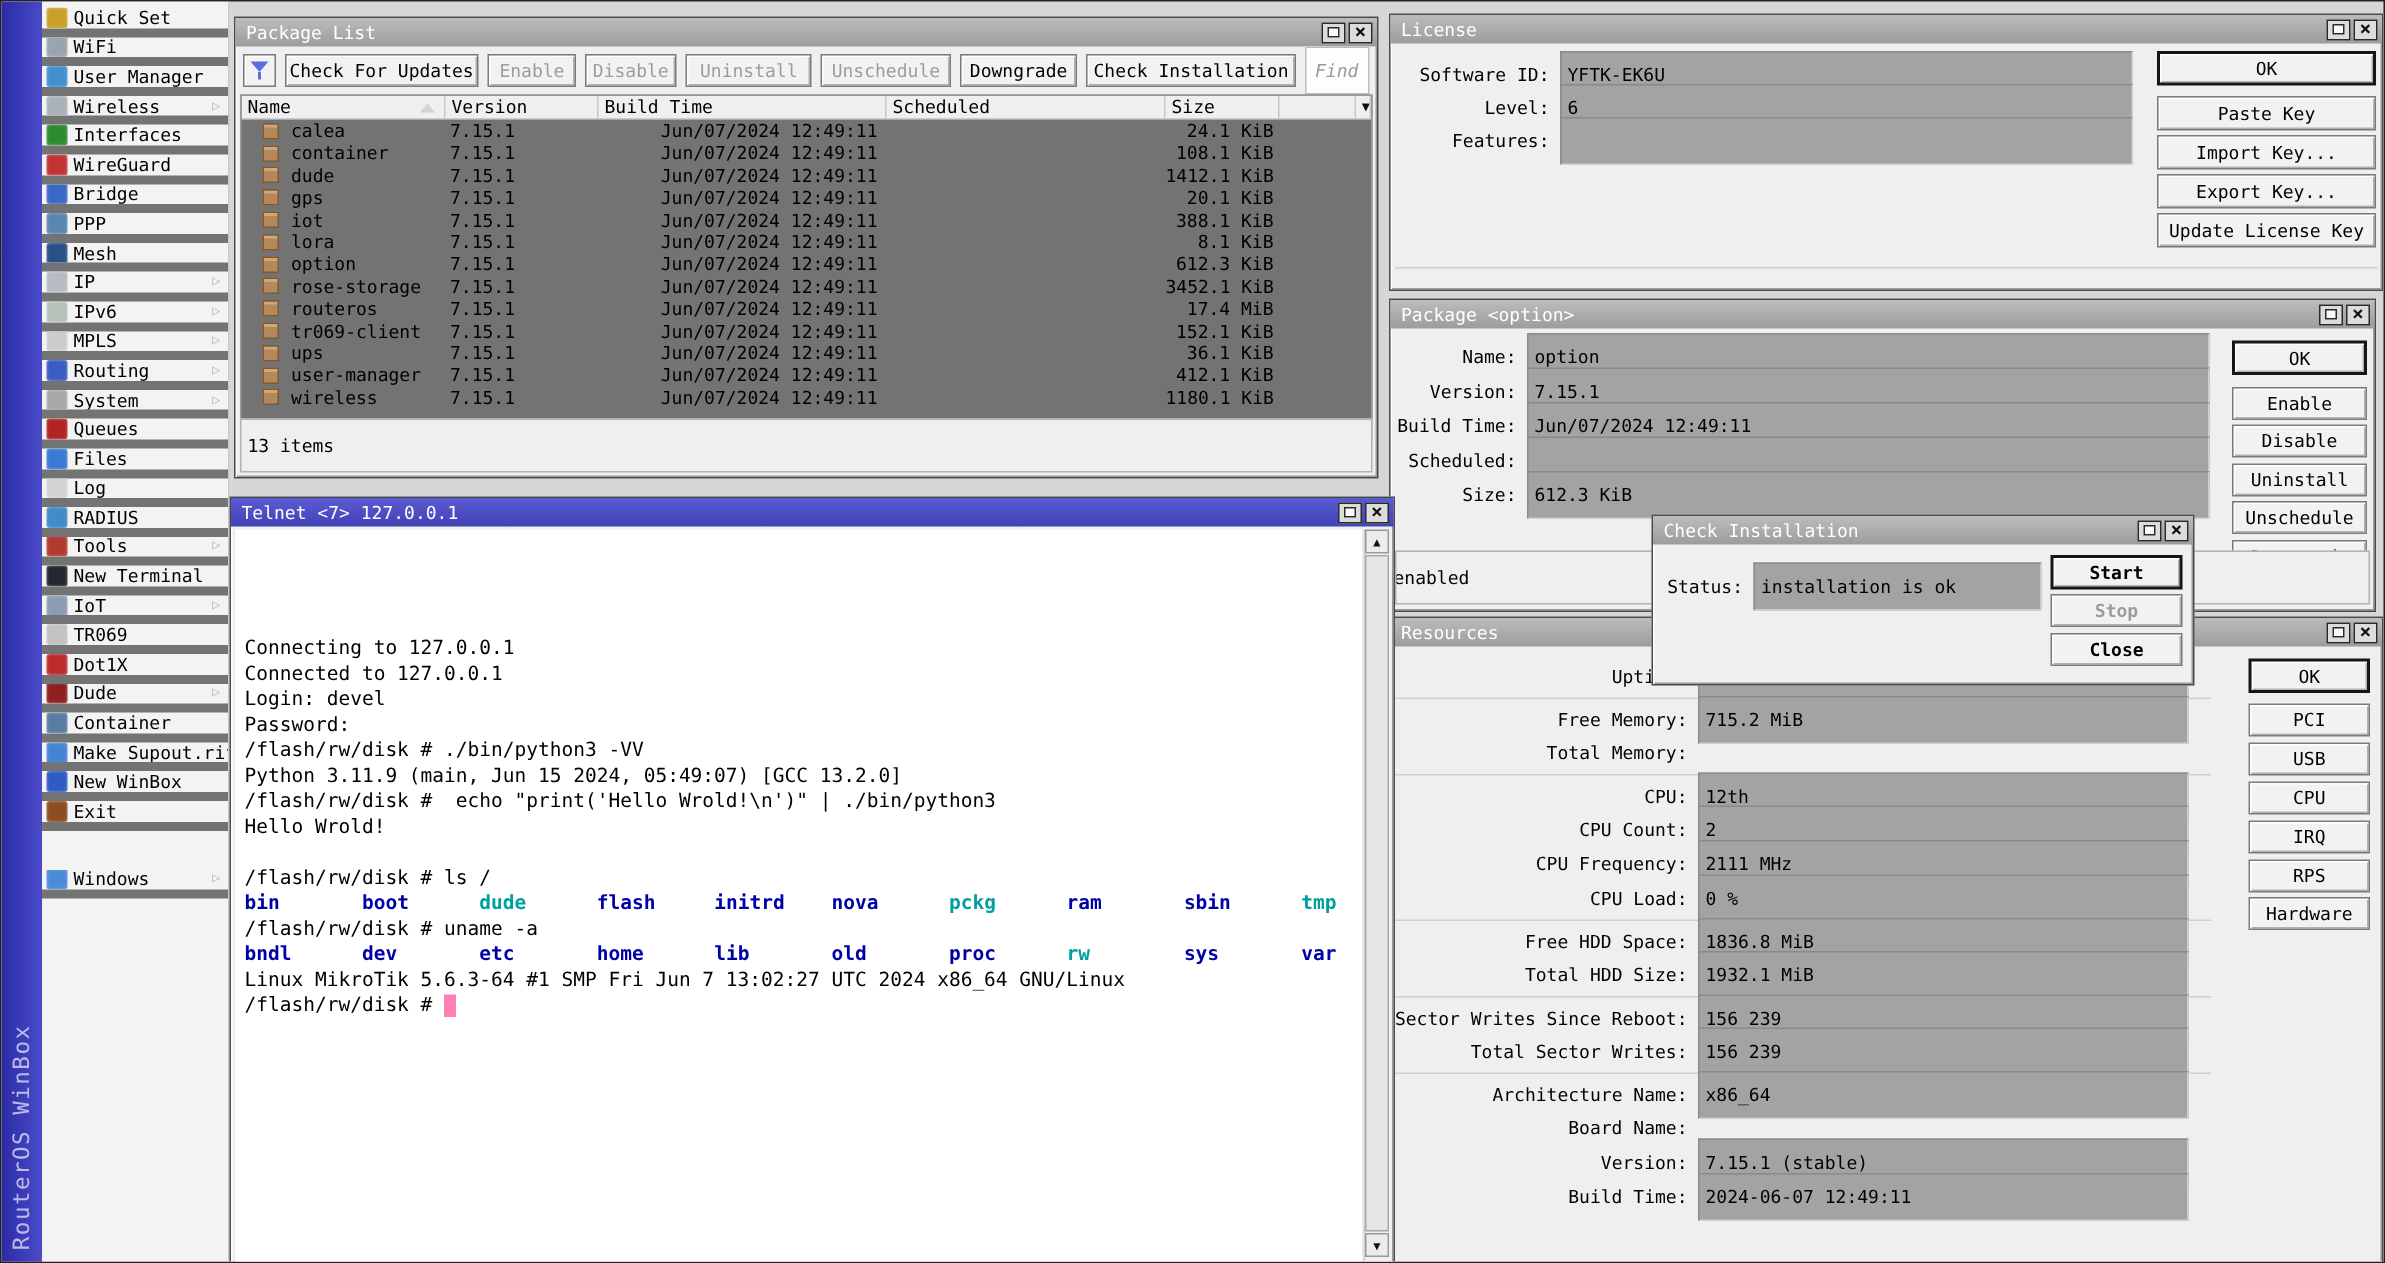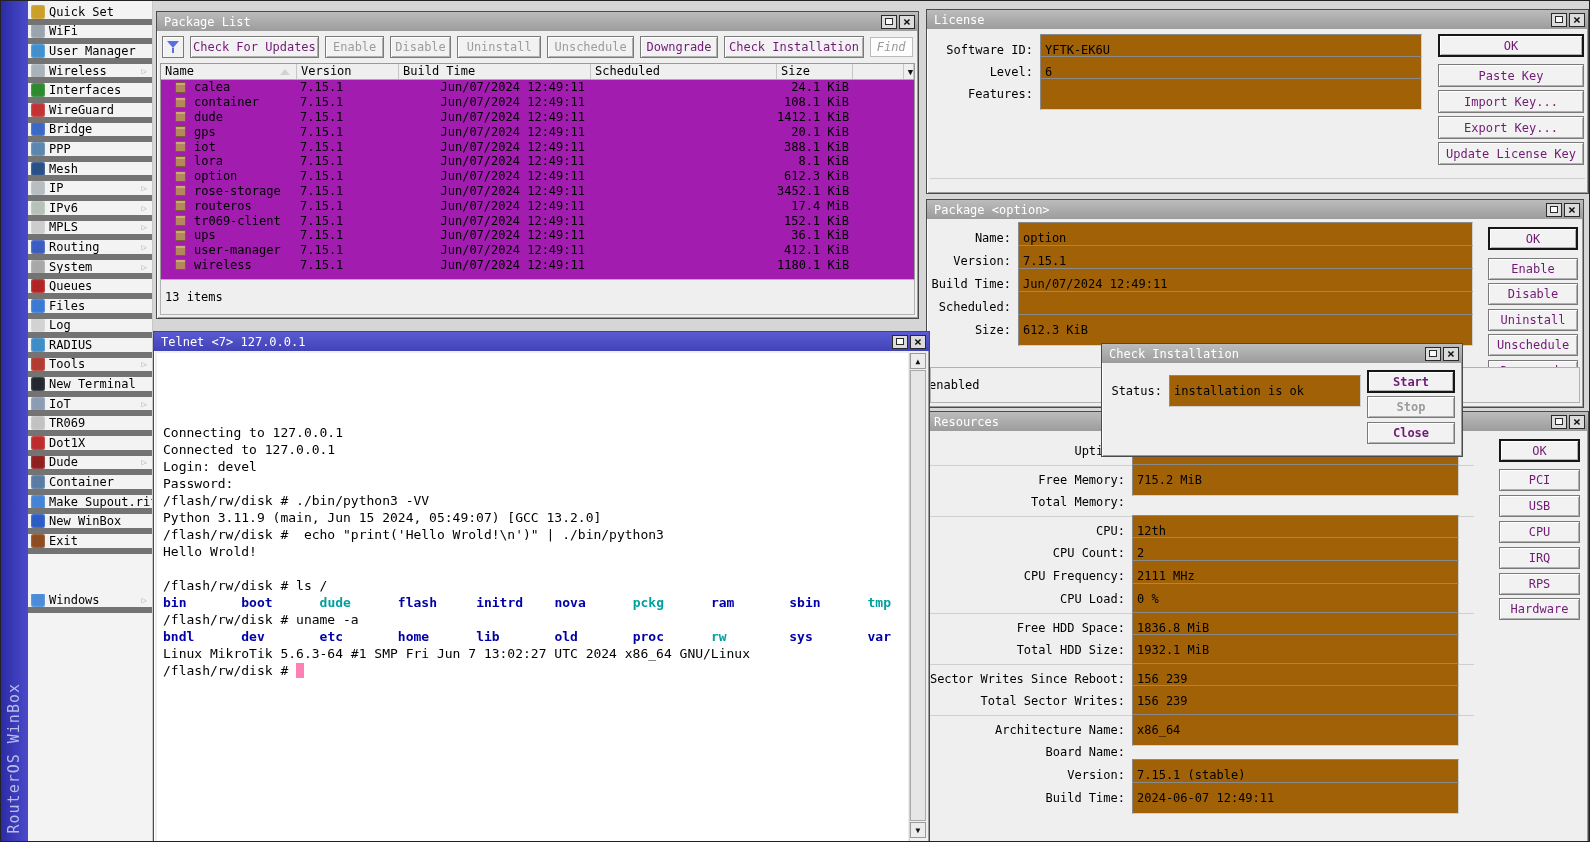--- a/index.html
+++ b/index.html
@@ -15,21 +15,21 @@
   .brand-strip { position:absolute; left:0; top:0; width:27px; height:842px;
     background:linear-gradient(90deg,#2b2ba6,#4b4bca); }
   .brand-text { position:absolute; left:4px; bottom:10px; writing-mode:vertical-rl;
     transform:rotate(180deg); color:#b9bce9; font-size:15px; letter-spacing:1px; white-space:nowrap; }
 
   
   .sidebar { position:absolute; left:27px; top:0; width:125px; height:842px;
     background:#f3f3f3; border-right:1px solid #c8c8c8; padding-top:4px; }
   .menu-item { height:19.6px; display:flex; align-items:center; padding-left:3px;
     border-bottom:6px solid #737373; position:relative; overflow:hidden; white-space:nowrap; }
-  .menu-item.gap-before { margin-top:40px; }
+  .menu-item.gap-before { margin-top:26px; }
   .menu-item .micon { width:14px; height:14px; margin-right:4px; border-radius:2px; flex:0 0 14px;
     box-shadow: inset 0 0 2px rgba(255,255,255,.5); }
   .menu-item.has-arrow::after { content:"▷"; position:absolute; right:5px; color:#b4b4b4; font-size:9px; }
   .ic-quick-set{background:#caa028;} .ic-wifi{background:#9aa4ae;} .ic-user-manager{background:#4090d0;}
   .ic-wireless{background:#a8b2b8;} .ic-interfaces{background:#2d8a2d;} .ic-wireguard{background:#c23434;}
   .ic-bridge{background:#3a68c4;} .ic-ppp{background:#5a86b0;} .ic-mesh{background:#2a5088;}
   .ic-ip{background:#b6bcc2;} .ic-ipv6{background:#b6c2b8;} .ic-mpls{background:#cccccc;}
   .ic-routing{background:#3b5cc0;} .ic-system{background:#a8a8a8;} .ic-queues{background:#b22424;}
   .ic-files{background:#3b7ad2;} .ic-log{background:#d2d2d2;} .ic-radius{background:#3e8cc8;}
   .ic-tools{background:#b23a30;} .ic-new-terminal{background:#23272f;} .ic-iot{background:#8c9cb4;}
@@ -45,49 +45,49 @@
   .titlebar.active { background:linear-gradient(#5a5ad2,#4343b8); }
   .title-text { flex:1; white-space:nowrap; overflow:hidden; }
   .tbtn { width:16px; height:14px; margin-left:2px; background:#dcdcdc; border:1px solid #2a2a2a;
     display:flex; align-items:center; justify-content:center; flex:0 0 16px; }
   .tbtn .maxglyph { width:8px; height:7px; border:1px solid #2a2a2a; background:#fafafa; display:block; }
   .tbtn.close::before { content:"×"; font-size:13px; font-weight:bold; line-height:1; color:#111; }
 
   .wbtn { position:absolute; background:#f2f2f2; border:1px solid #7a7a7a;
     box-shadow: inset 1px 1px 0 #fff, inset -1px -1px 0 #b0b0b0;
     display:flex; align-items:center; justify-content:center;
-    font-family:inherit; font-size:12px; color:#701a75; white-space:nowrap; }
+    font-family:inherit; font-size:12px; color:#000000; white-space:nowrap; }
   .wbtn.default { border:2px solid #161616; }
   .wbtn.disabled { color:#9c9c9c; }
 
-  .field { background:#a16207; border:1px solid; border-color:#8a8a8a #cfcfcf #cfcfcf #8a8a8a;
+  .field { background:#a3a3a3; border:1px solid; border-color:#8a8a8a #cfcfcf #cfcfcf #8a8a8a;
     height:32px; padding:0 4px; display:flex; align-items:center; overflow:hidden; white-space:nowrap; }
   .frow { display:flex; align-items:center; height:18px; margin-bottom:4px; }
   .flabel { text-align:right; margin-right:7px; white-space:nowrap; flex:0 0 auto; }
   .statusbar { position:absolute; left:3px; right:3px; height:36px; border:1px solid #b2b2b2;
     background:#efefef; display:flex; align-items:center; padding:0 4px; overflow:hidden; }
 
   
   #win-packagelist { left:155px; top:10px; width:763px; height:308px; z-index:1; }
   .toolbar { position:absolute; left:5px; top:23px; right:5px; height:24px; display:flex; align-items:center; gap:6px; }
   .toolbar .wbtn { position:static; height:22px; }
   .tb-filter { width:22px; height:22px; background:#f2f2f2; border:1px solid #7a7a7a;
     box-shadow: inset 1px 1px 0 #fff; display:flex; flex-direction:column; align-items:center; justify-content:center; }
   .funnel-top { width:0; height:0; border-left:6px solid transparent; border-right:6px solid transparent;
     border-top:7px solid #5b6ee1; }
   .funnel-stem { width:2px; height:5px; background:#5b6ee1; }
   .toolbar .wbtn:nth-of-type(1){width:132px;} .toolbar .wbtn:nth-of-type(2){width:60px;}
   .toolbar .wbtn:nth-of-type(3){width:62px;}  .toolbar .wbtn:nth-of-type(4){width:86px;}
   .toolbar .wbtn:nth-of-type(5){width:88px;}  .toolbar .wbtn:nth-of-type(6){width:80px;}
   .toolbar .wbtn:nth-of-type(7){width:142px;}
-  .find-box { margin-left:auto; width:44px; height:20px; background:#fdfdfd; border:1px solid #bbb;
+  .find-box { margin-left:auto; width:44px; height:32px; background:#fdfdfd; border:1px solid #bbb;
     color:#9a9a9a; font-style:italic; display:flex; align-items:center; padding-left:6px; }
 
   .pkg-table { position:absolute; left:3px; right:3px; top:51px; bottom:24px;
-    background:#a21caf; border:1px solid #9a9a9a; overflow:hidden; }
+    background:#737373; border:1px solid #9a9a9a; overflow:hidden; }
   .thead { display:flex; height:16px; background:#efefef; border-bottom:1px solid #aaa; }
   .th { padding-left:4px; border-right:1px solid #c6c6c6; position:relative; white-space:nowrap; overflow:hidden; }
   .col-name{width:136px;} .col-version{width:102px;} .col-built{width:192px;}
   .col-sched{width:186px;} .col-size{width:76px;} .col-extra{width:51px;} .col-dd{width:16px; flex:1;}
   .sort-asc { position:absolute; right:6px; top:5px; width:0; height:0;
     border-left:5px solid transparent; border-right:5px solid transparent; border-bottom:6px solid #d2d2d2; }
   .dd-arrow { display:flex; align-items:center; justify-content:center; }
   .dd-arrow::before { content:"▼"; font-size:9px; color:#111; }
   .trow { display:flex; height:14.8px; align-items:center; font-size:12px; line-height:14px; }
   .trow > div { overflow:hidden; white-space:nowrap; }

